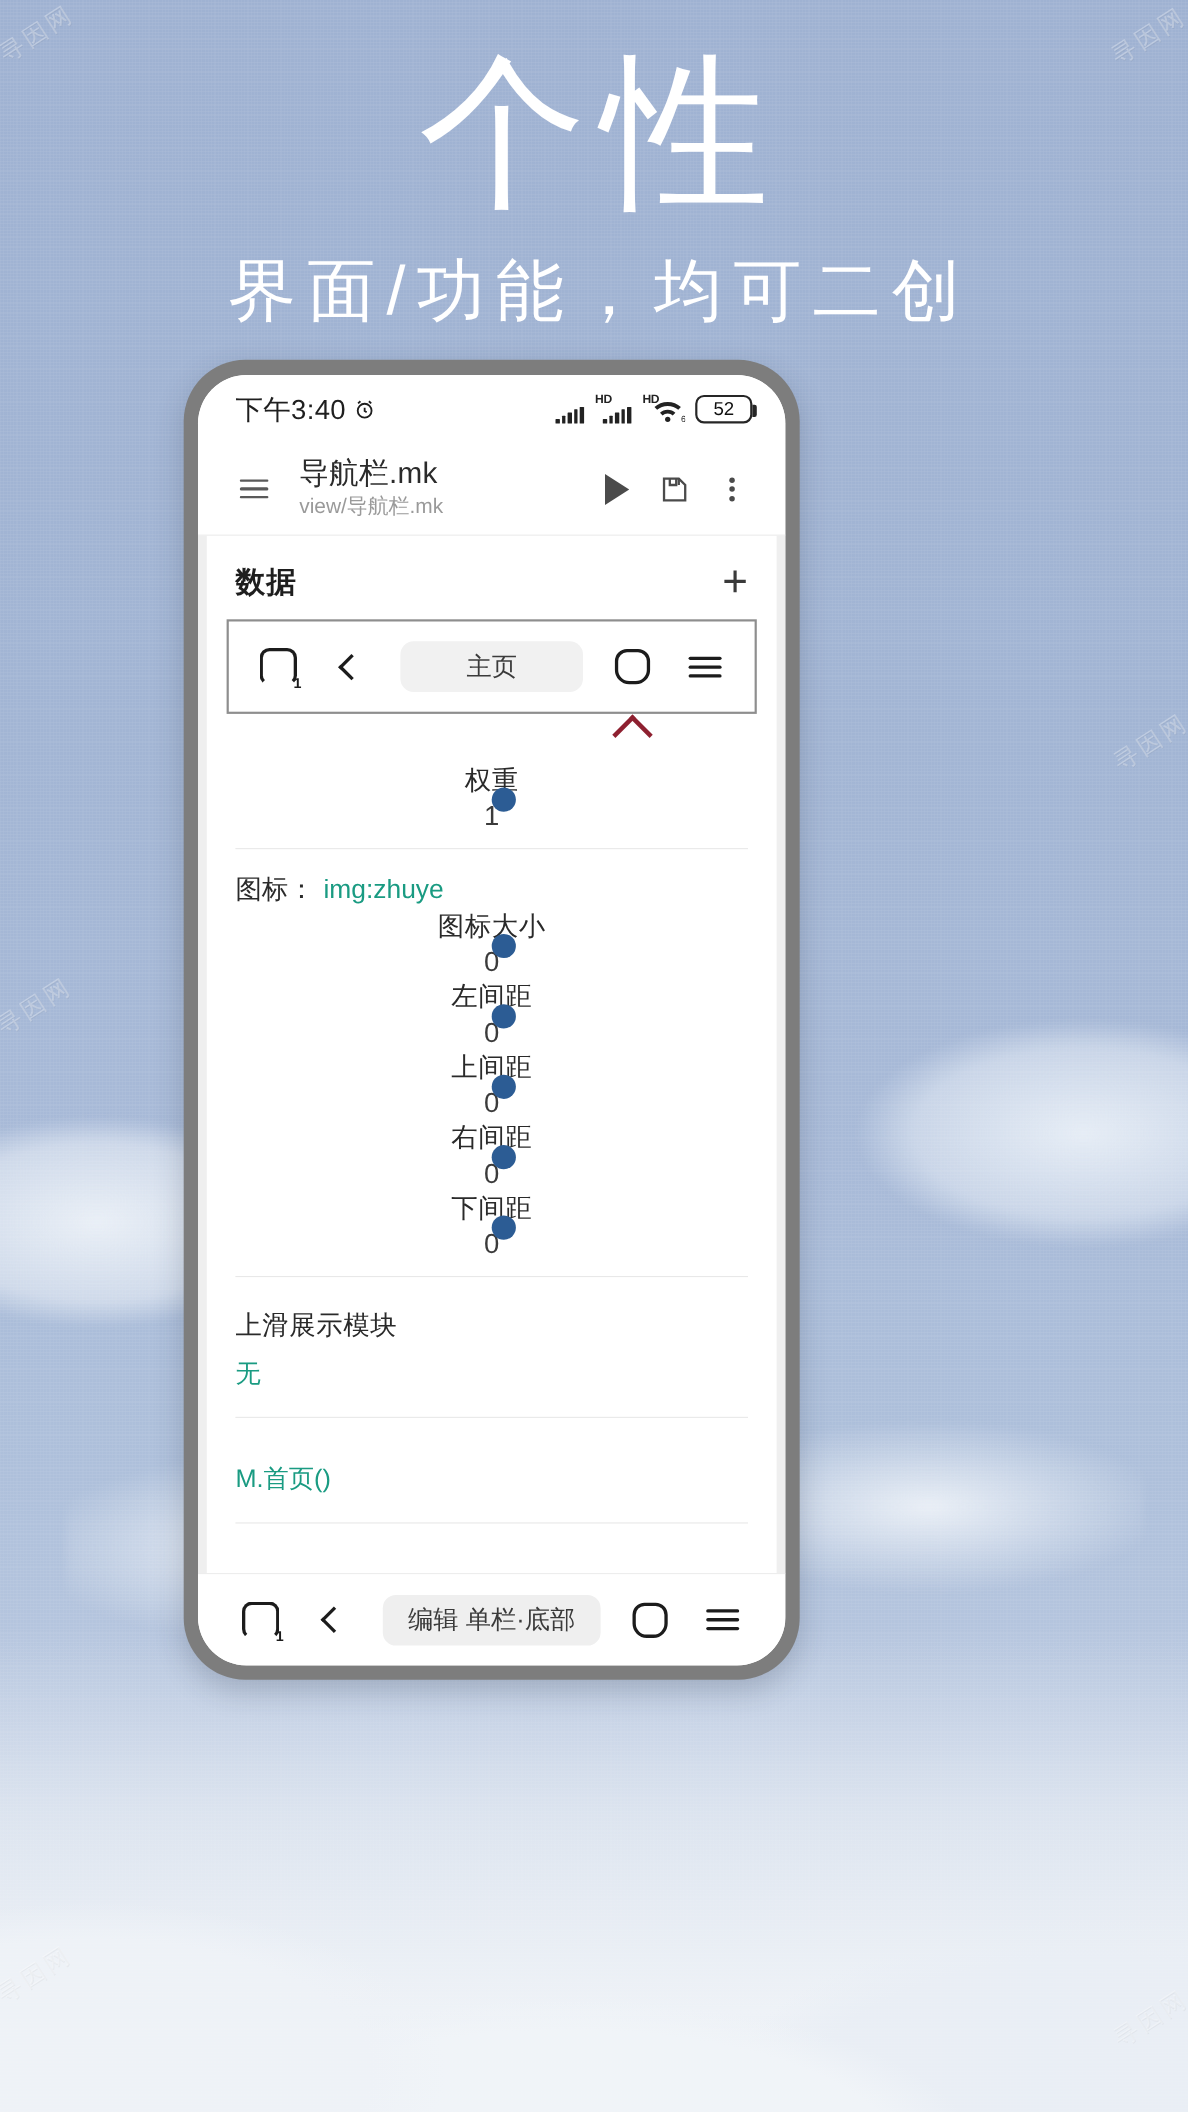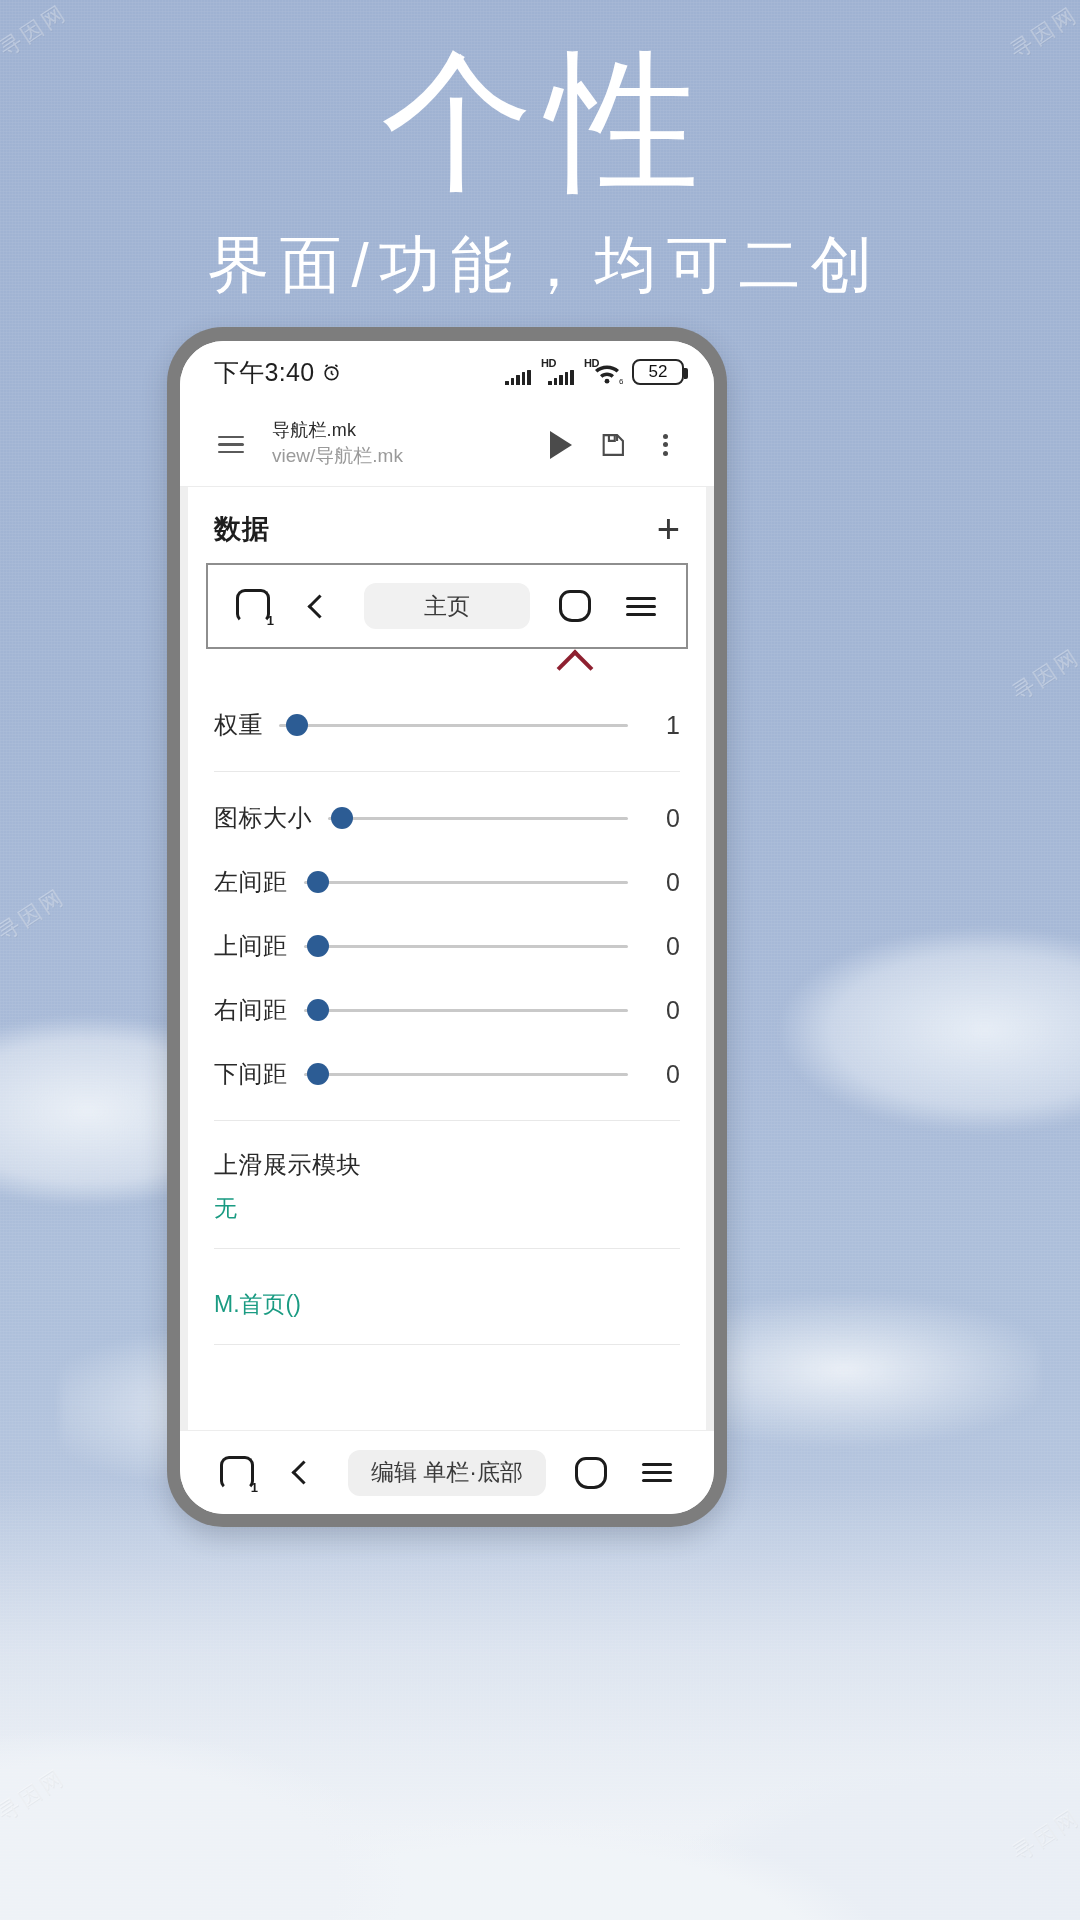--- a/index.html
+++ b/index.html
@@ -128,21 +128,21 @@
 
   
   .appbar{
     flex:0 0 84px; display:flex; align-items:center; padding:0 26px 0 28px;
     background:#fff; border-bottom:1px solid #ececec;
   }
   .ic-btn{ width:46px; height:46px; display:flex; align-items:center; justify-content:center; flex:0 0 auto;}
   .hamb{ width:26px; }
   .hamb span{ display:block; height:2.6px; background:#5a5a5a; border-radius:2px; margin:5px 0;}
   .titles{ flex:1 1 auto; margin-left:18px; overflow:hidden;}
-  .t-main{ font-size:18px; color:#2b2b2b; line-height:1.15; letter-spacing:.2px;}
+  .t-main{ font-size:27px; color:#2b2b2b; line-height:1.15; letter-spacing:.2px;}
   .t-sub{ font-size:19px; color:#9a9a9a; line-height:1.3; margin-top:3px;}
   .actions{ display:flex; align-items:center; gap:6px;}
   .play{ width:0;height:0;border-left:22px solid #4b4b4b;border-top:14px solid transparent;border-bottom:14px solid transparent;}
   .dots i{ display:block; width:5px; height:5px; border-radius:50%; background:#4b4b4b; margin:3.5px 0;}
 
   
   .content{
     flex:1 1 auto; background:#efefef; overflow:hidden;
     display:flex; flex-direction:column;
   }
@@ -177,21 +177,21 @@
   
   .caret-row{ height:44px; position:relative; }
   .caret{
     position:absolute; right:118px; top:6px;
     width:26px; height:26px;
     border-left:4px solid #8e2030; border-top:4px solid #8e2030;
     transform:rotate(45deg);
   }
 
   
-  .srow{ display:flex; align-items:center; padding:0 26px; height:64px; }
+  .srow{ display:flex; align-items:center; padding:0 26px; height:64px;flex-direction:column; }
   .slabel{ font-size:24px; color:#2a2a2a; flex:0 0 auto; letter-spacing:.5px;}
   .strack{ flex:1 1 auto; margin:0 16px 0 16px; position:relative; height:26px; display:flex; align-items:center;}
   .strack .rail{ width:100%; height:3px; background:#c9c9c9; border-radius:3px;}
   .knob{ position:absolute; width:22px; height:22px; border-radius:50%; background:#2c5c94;}
   .sval{ flex:0 0 36px; text-align:right; font-size:25px; color:#3b3b3b;}
 
   .divider{ height:1px; background:#e8e8e8; margin:14px 26px;}
 
   .field{ padding:6px 26px 2px 26px; display:flex; align-items:baseline; gap:8px;}
   .f-label{ font-size:24px; color:#2a2a2a;}
@@ -355,20 +355,24 @@
         <div class="slabel">权重</div>
         <div class="strack">
           <div class="rail"></div>
           <div class="knob" style="left:2%"></div>
         </div>
         <div class="sval">1</div>
       </div>
 
       <div class="divider"></div>
 
+      <div class="field">
+        <span class="f-label">图标：</span>
+        <span class="f-value">img:zhuye</span>
+      </div>
 
       <div class="srow">
         <div class="slabel">图标大小</div>
         <div class="strack">
           <div class="rail"></div>
           <div class="knob" style="left:1%"></div>
         </div>
         <div class="sval">0</div>
       </div>
 

